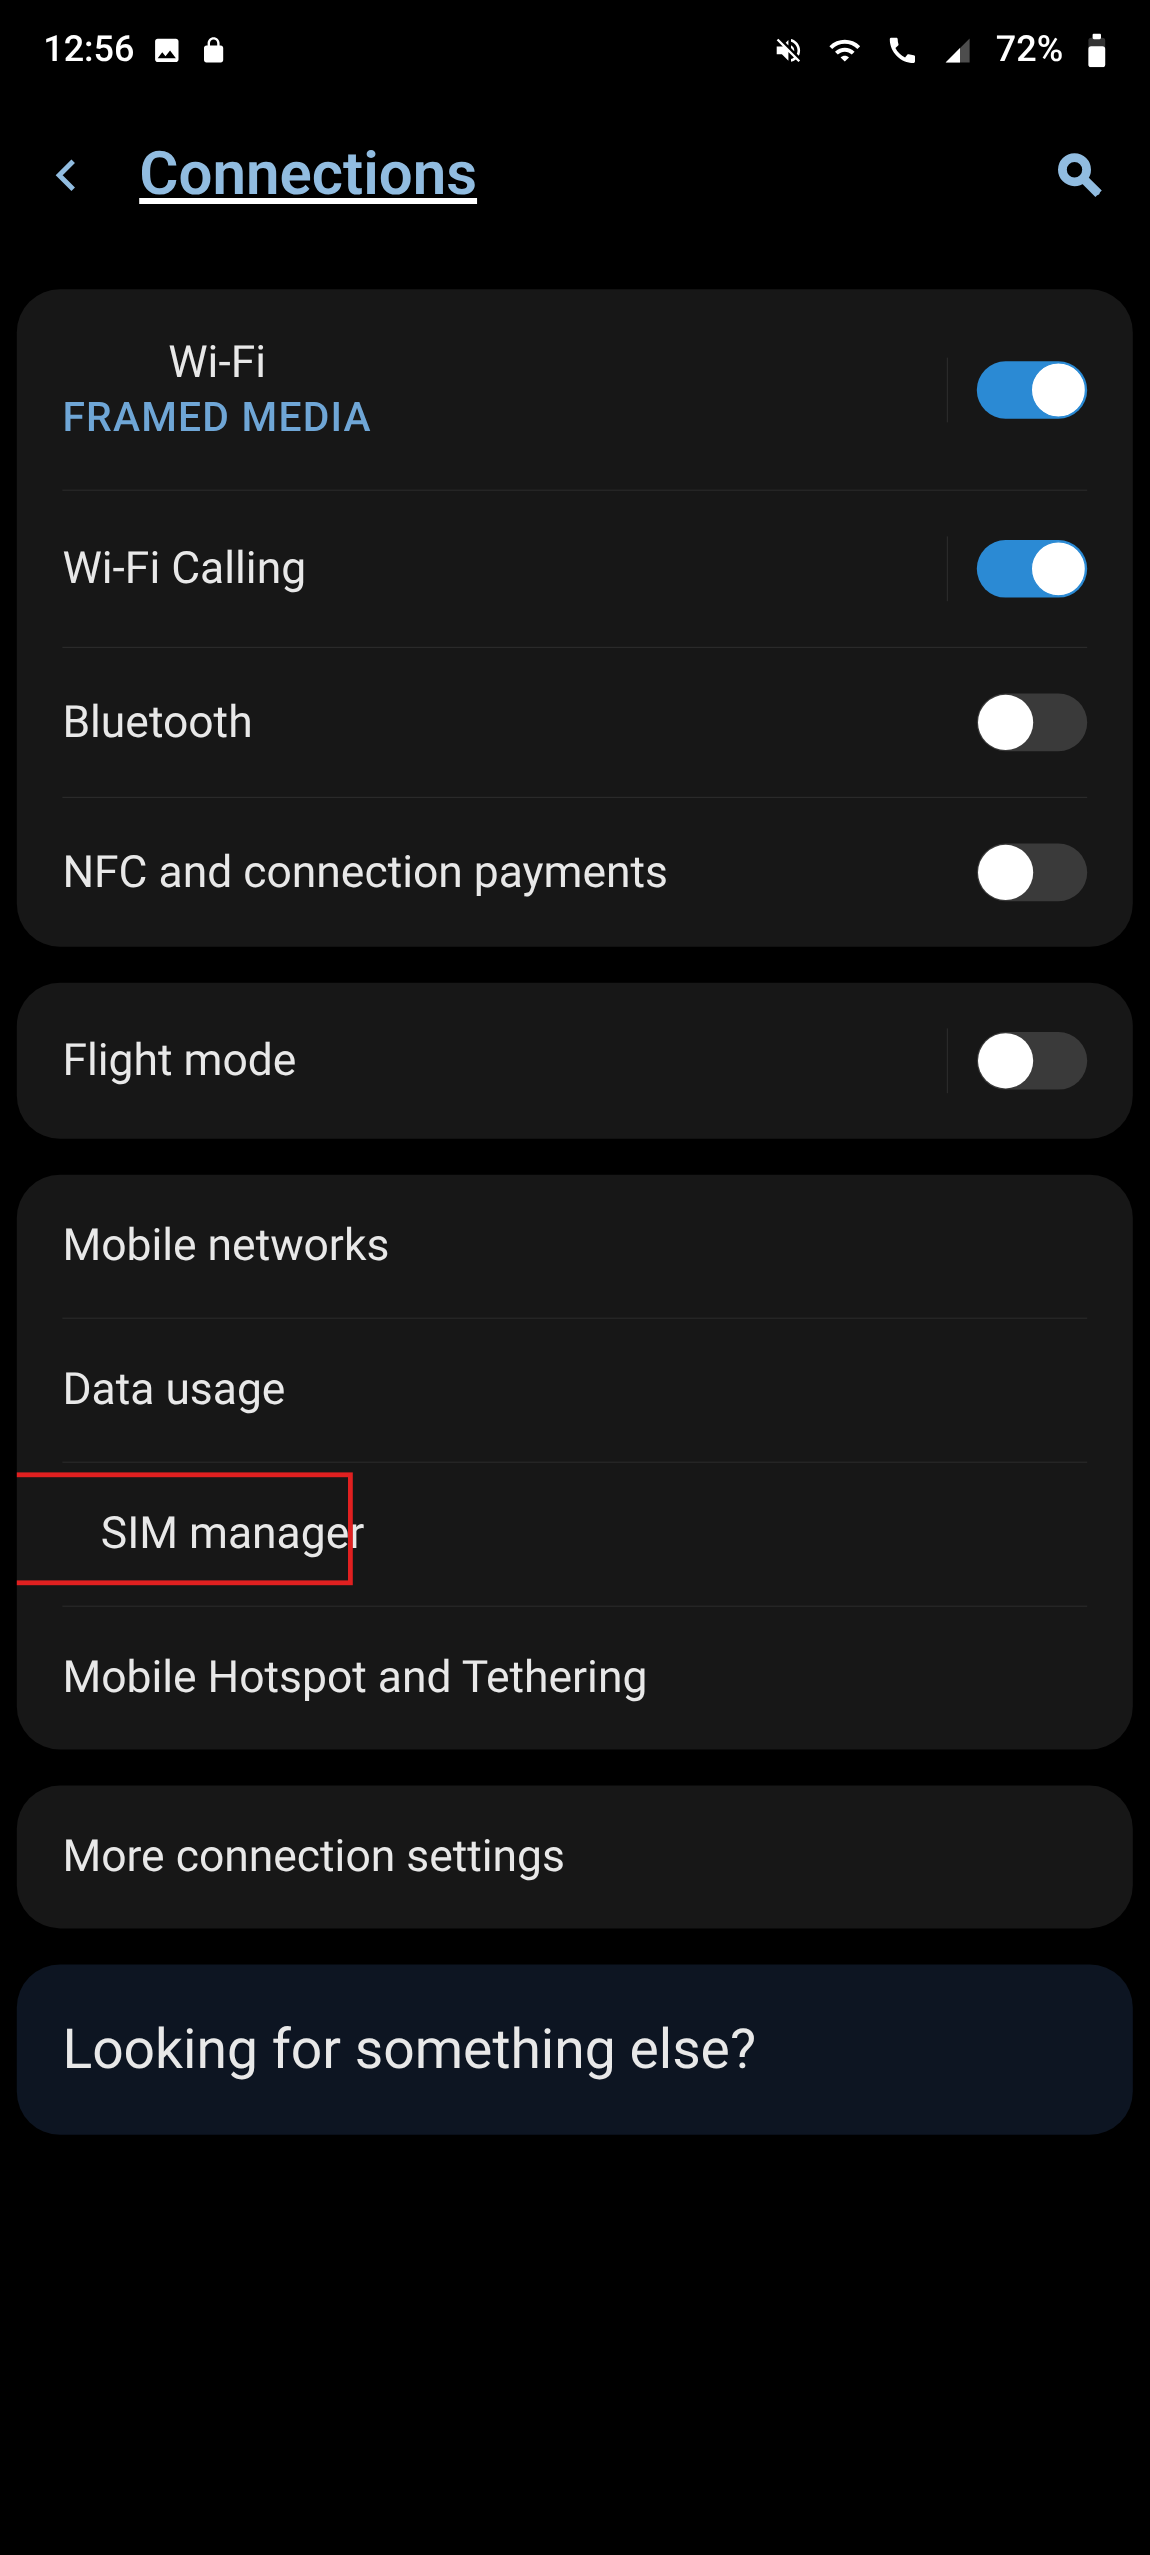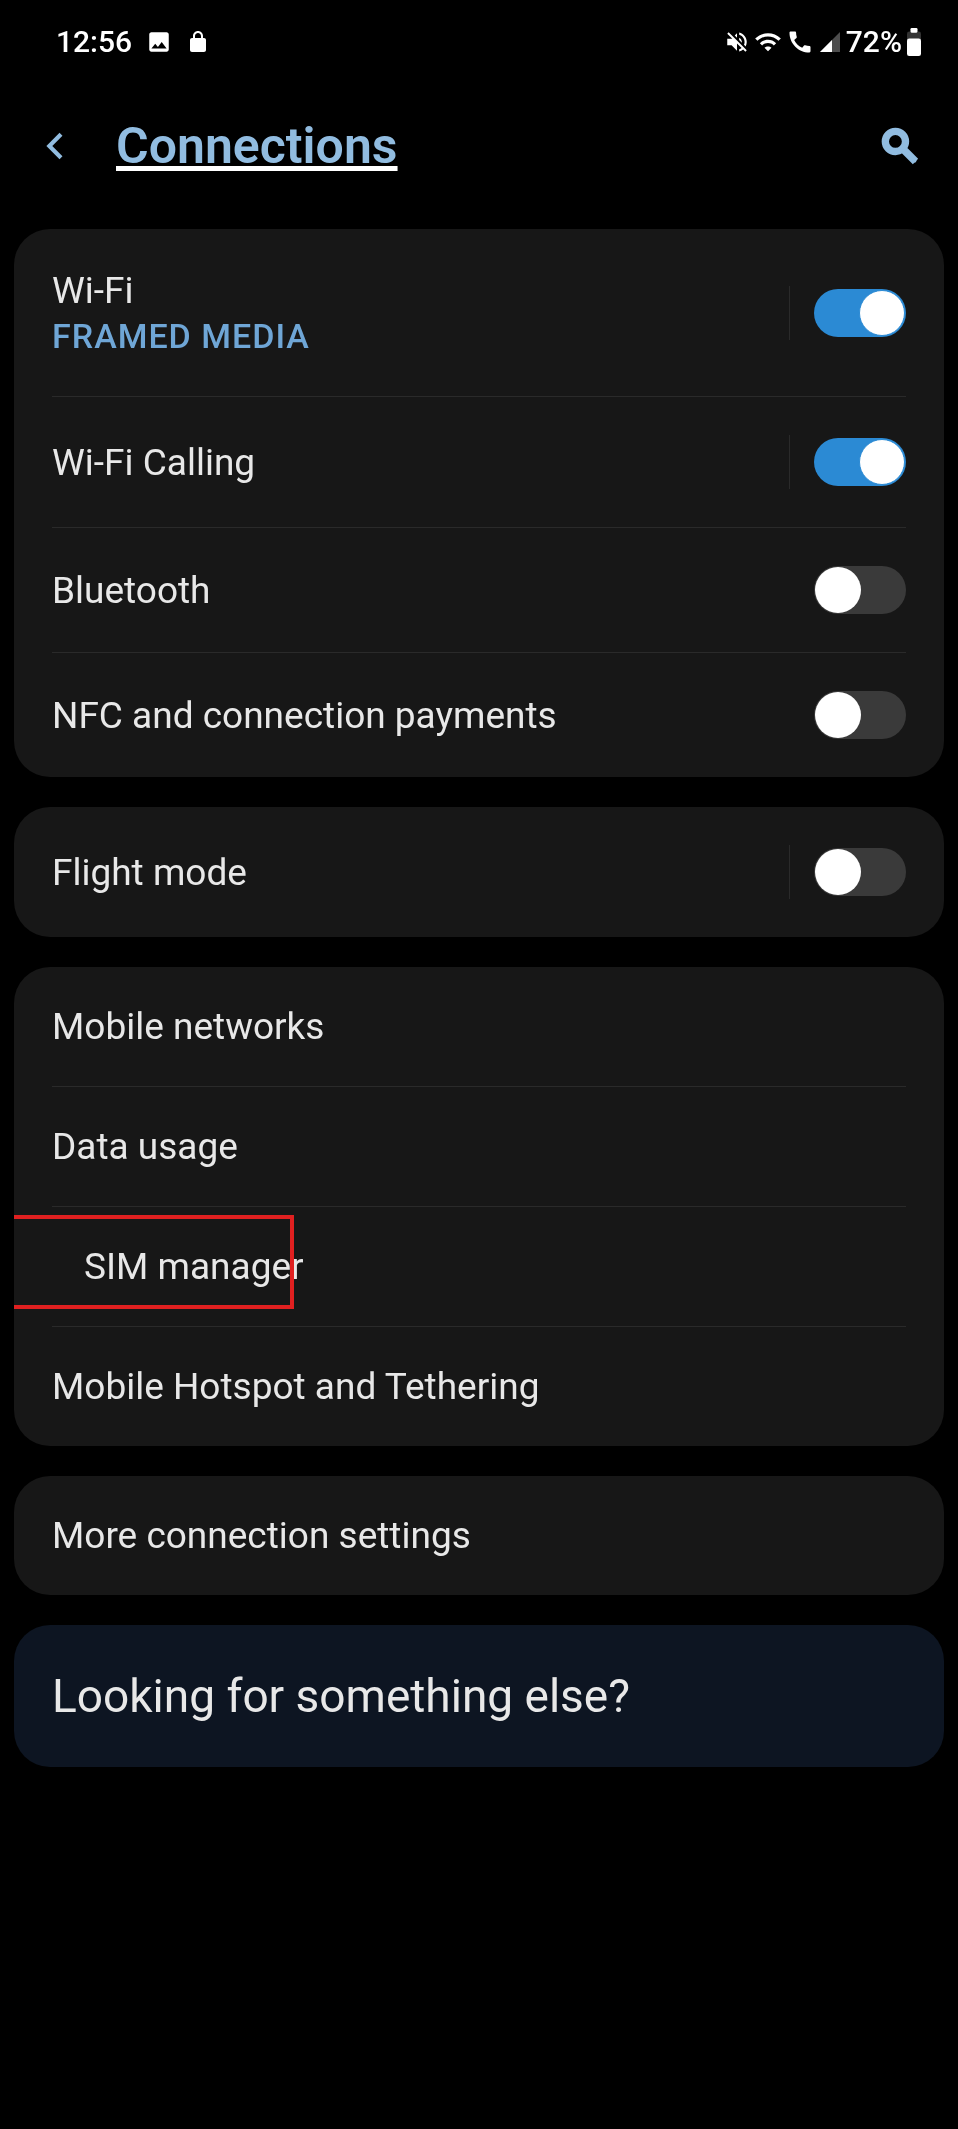--- a/index.html
+++ b/index.html
@@ -20,26 +20,25 @@
       justify-content: space-between;
       align-items: center;
       padding: 24px 36px 18px;
       font-size: 30px;
       font-weight: 500;
     }
     .status-left {
       display: flex;
       align-items: center;
       gap: 14px;
-      margin-left: 20px;
     }
     .status-right {
       display: flex;
       align-items: center;
-      gap: 4px;
+      gap: 20px;
       justify-content: flex-end;
     }
     .status-icon {
       display: inline-flex;
       align-items: center;
       fill: #fff;
     }
     .header {
       display: flex;
       align-items: center;
@@ -63,22 +62,23 @@
       color: #91bce0;
     }
     .search-button {
       display: flex;
       align-items: center;
       cursor: pointer;
     }
     .card {
       background: #171717;
       border-radius: 36px;
-      margin: 4px 14px 30px;
+      margin: 16px 14px 30px;
       overflow: hidden;
+      text-align: center;
     }
     .row {
       display: flex;
       align-items: center;
       justify-content: space-between;
       padding: 38px 38px;
       min-height: 108px;
       cursor: pointer;
     }
     .row.tall {

